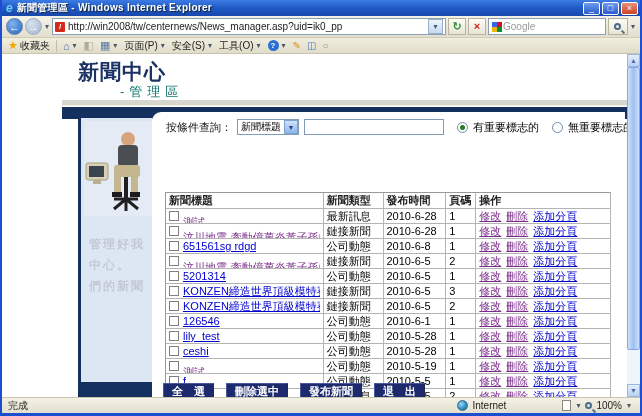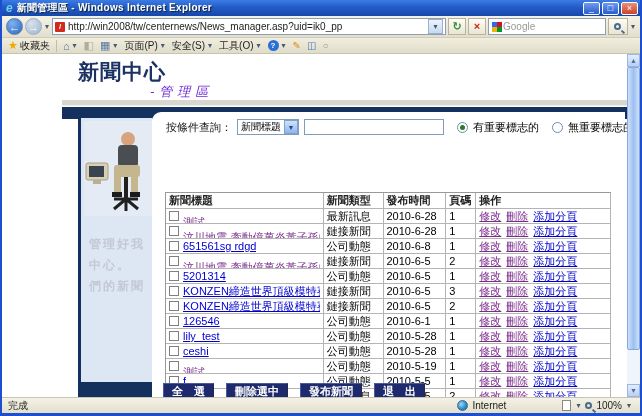--- a/index.html
+++ b/index.html
@@ -73,22 +73,22 @@
   .sb-arrow { position:absolute; left:0; width:13px; height:13px; border:1px solid #9cb6e2;
               background:linear-gradient(180deg,#e3eefc,#b9d0f2); color:#4b6ea8; font-size:7px;
               text-align:center; line-height:12px; }
   .sb-up { top:0; } .sb-down { bottom:0; }
   .sb-thumb { position:absolute; left:0; top:13px; width:13px; height:283px; border:1px solid #86a7dd;
               border-radius:2px; background:linear-gradient(90deg,#cde0fb,#9dc0f1 50%,#cde0fb); }
 
   
   .page-title { position:absolute; left:76px; top:4px; font-size:21px; font-weight:bold; color:#1b3263;
                 letter-spacing:1px; }
-  .page-subtitle { position:absolute; left:148px; top:29px; font-size:13px; color:#6d28d9;
-                   letter-spacing:5px; font-style:italic; }
+  .page-subtitle { position:absolute; left:118px; top:29px; font-size:13px; color:#0f766e;
+                   letter-spacing:5px; }
   .graybar { position:absolute; left:60px; top:45px; width:565px; height:7px; background:#d7d7cf;
              border-top:1px solid #fff; border-bottom:1px solid #efefe9; }
   .navybar { position:absolute; left:60px; top:53px; width:565px; height:12px; background:#14305e; }
 
   
   .sidebar { position:absolute; left:76px; top:64px; width:74px; height:264px; background:#dde7f3;
              border-left:3px solid #14305e; }
   .sidebar-footer { position:absolute; left:76px; top:328px; width:80px; height:15px; background:#14305e; }
   .photo { position:absolute; left:3px; top:3px; }
   .side-caption { position:absolute; left:8px; top:116px; color:#c3c9d4; font-weight:bold; font-size:12px;

